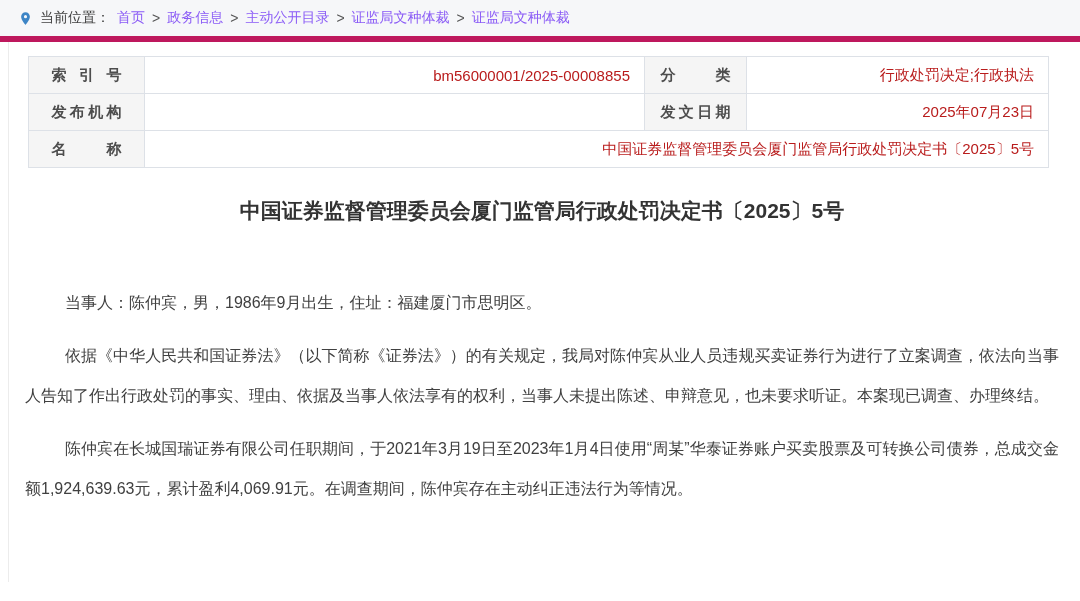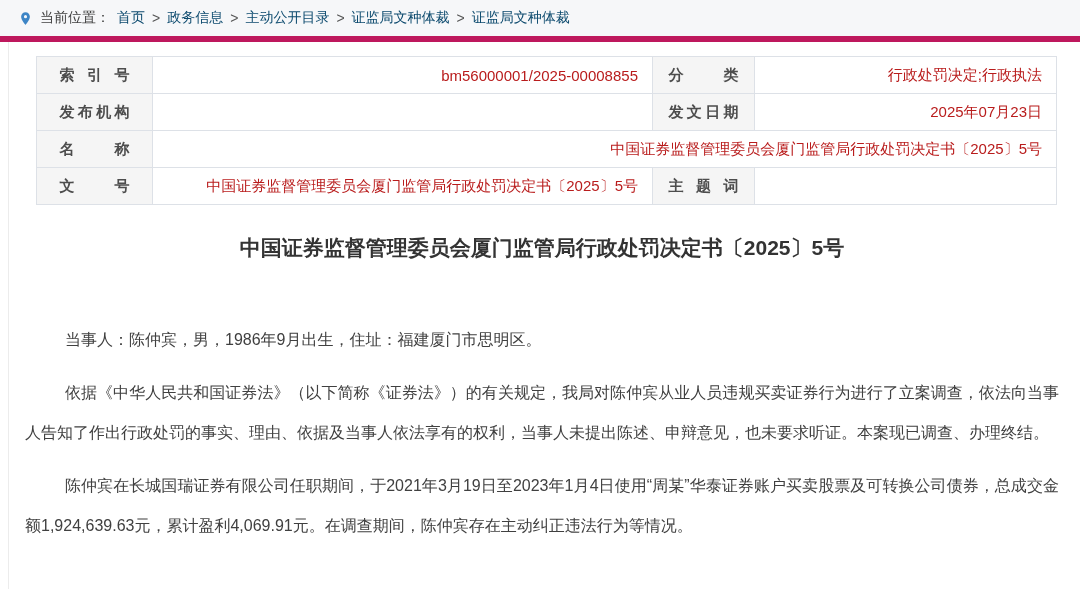--- a/index.html
+++ b/index.html
@@ -9,31 +9,31 @@
     color:#404040;
   }
   
   .breadcrumb-bar{
     height:36px;background:#f6f7f9;border-bottom:6px solid #be185d;
     display:flex;align-items:center;padding-left:18px;
     font-size:14px;color:#3f3f3f;white-space:nowrap;
   }
   .pin-icon{width:15px;height:15px;margin-right:7px;flex:0 0 auto;}
   .crumb-prefix{margin-right:4px;}
-  .crumb{color:#0c4a6e;text-decoration:none;margin:16px 7px;cursor:pointer;}
+  .crumb{color:#8b5cf6;text-decoration:none;margin:16px 7px;cursor:pointer;}
   .crumb:first-of-type{margin-left:3px;}
   .crumb-sep{color:#555555;}
   
   .content-panel{
     margin-left:8px;border-left:1px solid #ececec;
     padding:14px 0 30px 16px;min-height:540px;box-sizing:border-box;
   }
   
   .meta-table{
-    border-collapse:collapse;table-layout:fixed;width:1020px;margin-left:11px;
+    border-collapse:collapse;table-layout:fixed;width:1020px;margin-left:3px;
     font-size:15px;
   }
   .meta-table th,.meta-table td{
     border:1px solid #dde1e7;height:37px;box-sizing:border-box;
     font-weight:normal;overflow:hidden;white-space:nowrap;
   }
   .lbl-cell{background:#f5f5f5;color:#4d4d4d;text-align:center;}
   .lbl{
     display:inline-block;width:70px;
     text-align:justify;text-align-last:justify;
@@ -86,26 +86,20 @@
     <tr>
       <th class="lbl-cell"><span class="lbl">发布机构</span></th>
       <td class="val-cell"></td>
       <th class="lbl-cell"><span class="lbl">发文日期</span></th>
       <td class="val-cell">2025年07月23日</td>
     </tr>
     <tr>
       <th class="lbl-cell"><span class="lbl">名称</span></th>
       <td class="val-cell" colspan="3">中国证券监督管理委员会厦门监管局行政处罚决定书〔2025〕5号</td>
     </tr>
-    <tr>
-      <th class="lbl-cell"><span class="lbl">文号</span></th>
-      <td class="val-cell">中国证券监督管理委员会厦门监管局行政处罚决定书〔2025〕5号</td>
-      <th class="lbl-cell"><span class="lbl">主题词</span></th>
-      <td class="val-cell"></td>
-    </tr>
   </tbody>
     </table>
 
   <article class="article">
     <h1 class="doc-title">中国证券监督管理委员会厦门监管局行政处罚决定书〔2025〕5号</h1>
     <p>当事人：陈仲宾，男，1986年9月出生，住址：福建厦门市思明区。</p>
     <p>依据《中华人民共和国证券法》（以下简称《证券法》）的有关规定，我局对陈仲宾从业人员违规买卖证券行为进行了立案调查，依法向当事人告知了作出行政处罚的事实、理由、依据及当事人依法享有的权利，当事人未提出陈述、申辩意见，也未要求听证。本案现已调查、办理终结。</p>
     <p>陈仲宾在长城国瑞证券有限公司任职期间，于2021年3月19日至2023年1月4日使用“周某”华泰证券账户买卖股票及可转换公司债券，总成交金额1,924,639.63元，累计盈利4,069.91元。在调查期间，陈仲宾存在主动纠正违法行为等情况。</p>
   </article>
 

